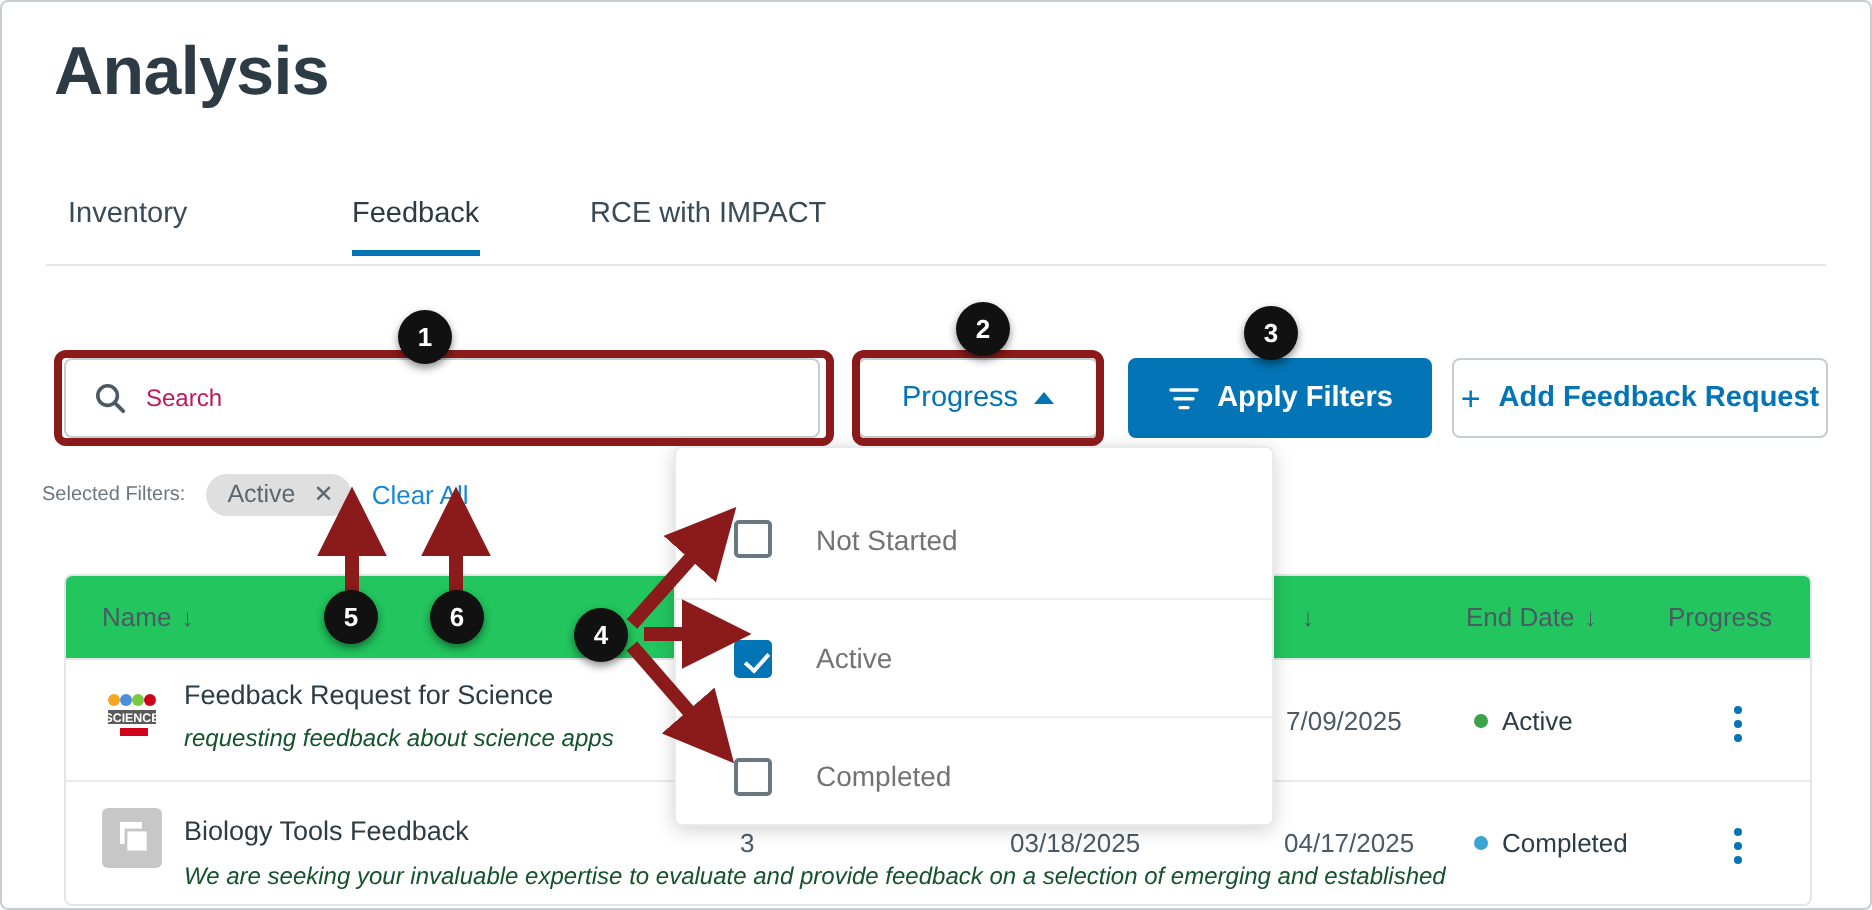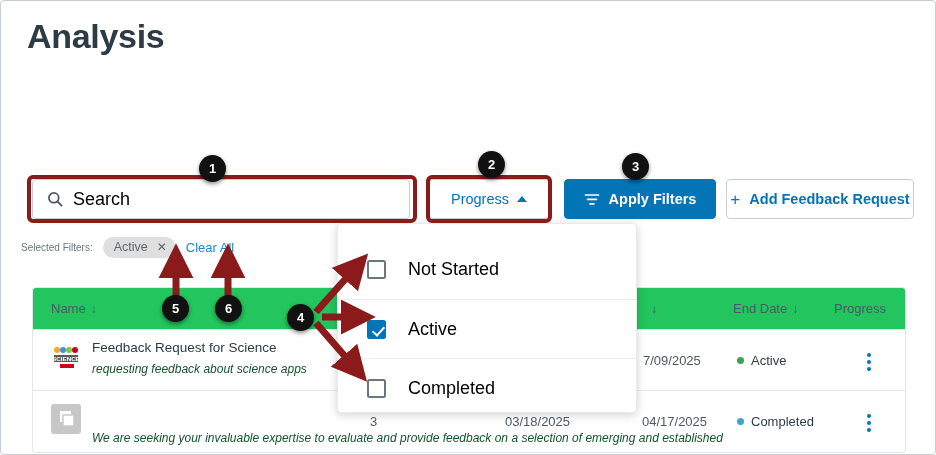--- a/index.html
+++ b/index.html
@@ -66,21 +66,21 @@
     position: absolute;
     left: 31px; top: 0;
     width: 378px; height: 40px;
     border: 1px solid #c7cdd1;
     border-radius: 4px;
     background: #fff;
     display: flex; align-items: center;
     padding: 0 10px;
   }
   .search-icon { width: 16px; height: 16px; margin: 0 10px 0 4px; flex: none; }
-  .search-placeholder { font-size: 18px; color: #000000; }
+  .search-placeholder { font-size: 12px; color: #be185d; }
 
   .progress-select {
     position: absolute;
     left: 428px; top: 0;
     width: 120px; height: 40px;
     border: 1px solid #c7cdd1;
     border-radius: 4px;
     background: #fff;
     display: flex; align-items: center; justify-content: center;
     gap: 8px;
@@ -243,21 +243,21 @@
   }
   .cbox.checked::after {
     content: "";
     position: absolute;
     left: 5.5px; top: 2px;
     width: 5px; height: 10px;
     border: solid #fff;
     border-width: 0 2.3px 2.3px 0;
     transform: rotate(42deg);
   }
-  .dd-label { font-size: 18px; color: #000000; }
+  .dd-label { font-size: 14px; color: #737373; }
 
   
   .hl {
     position: absolute;
     border: 4px solid #8B1A1A;
     border-radius: 6px;
     z-index: 55;
     pointer-events: none;
   }
   .badge {
@@ -279,20 +279,25 @@
     pointer-events: none;
   }
 </style>
 </head>
 <body>
 
 <div class="frame">
 
   <div class="page-title">Analysis</div>
 
+  <div class="tabs">
+    <div class="tab tab-0">Inventory</div>
+    <div class="tab tab-1 active">Feedback</div>
+    <div class="tab tab-2">RCE with IMPACT</div>
+  </div>
 
   <div class="toolbar">
 
     <div class="search-box">
       <svg class="search-icon" viewBox="0 0 16 16">
         <circle cx="6.8" cy="6.8" r="4.9" fill="none" stroke="#4b5a64" stroke-width="1.8"></circle>
         <line x1="10.4" y1="10.4" x2="14.6" y2="14.6" stroke="#4b5a64" stroke-width="1.9" stroke-linecap="round"></line>
       </svg>
       <span class="search-placeholder">Search</span>
     </div>
@@ -370,20 +375,21 @@
       </div>
     </div>
 
     <div class="trow">
       <div class="app-icon" style="background:#c7c7c7">
         <svg viewBox="0 0 30 30" width="30" height="30">
           <rect x="9" y="7" width="11" height="11" fill="#ffffff"></rect>
           <rect x="12" y="11" width="11" height="11" fill="#ffffff" stroke="#c7c7c7" stroke-width="1.4"></rect>
         </svg>
       </div>
+      <div class="cell-name" style="top:17px">Biology Tools Feedback</div>
       <div class="cell-desc" style="top:40px; max-width:700px; overflow:hidden;">We are seeking your invaluable expertise to evaluate and provide feedback on a selection of emerging and established</div>
       <div class="cell-num" style="left:337px; top:23px;">3</div>
       <div class="cell-date" style="left:472px; top:23px;">03/18/2025</div>
       <div class="cell-date" style="left:609px; top:23px;">04/17/2025</div>
       <div class="cell-status" style="left:704px; top:23px;">
         <span class="dot" style="background:#3CA4D0"></span>
         <span>Completed</span>
       </div>
       <div class="kebab" style="left:834px; top:23px;">
         <i></i>

